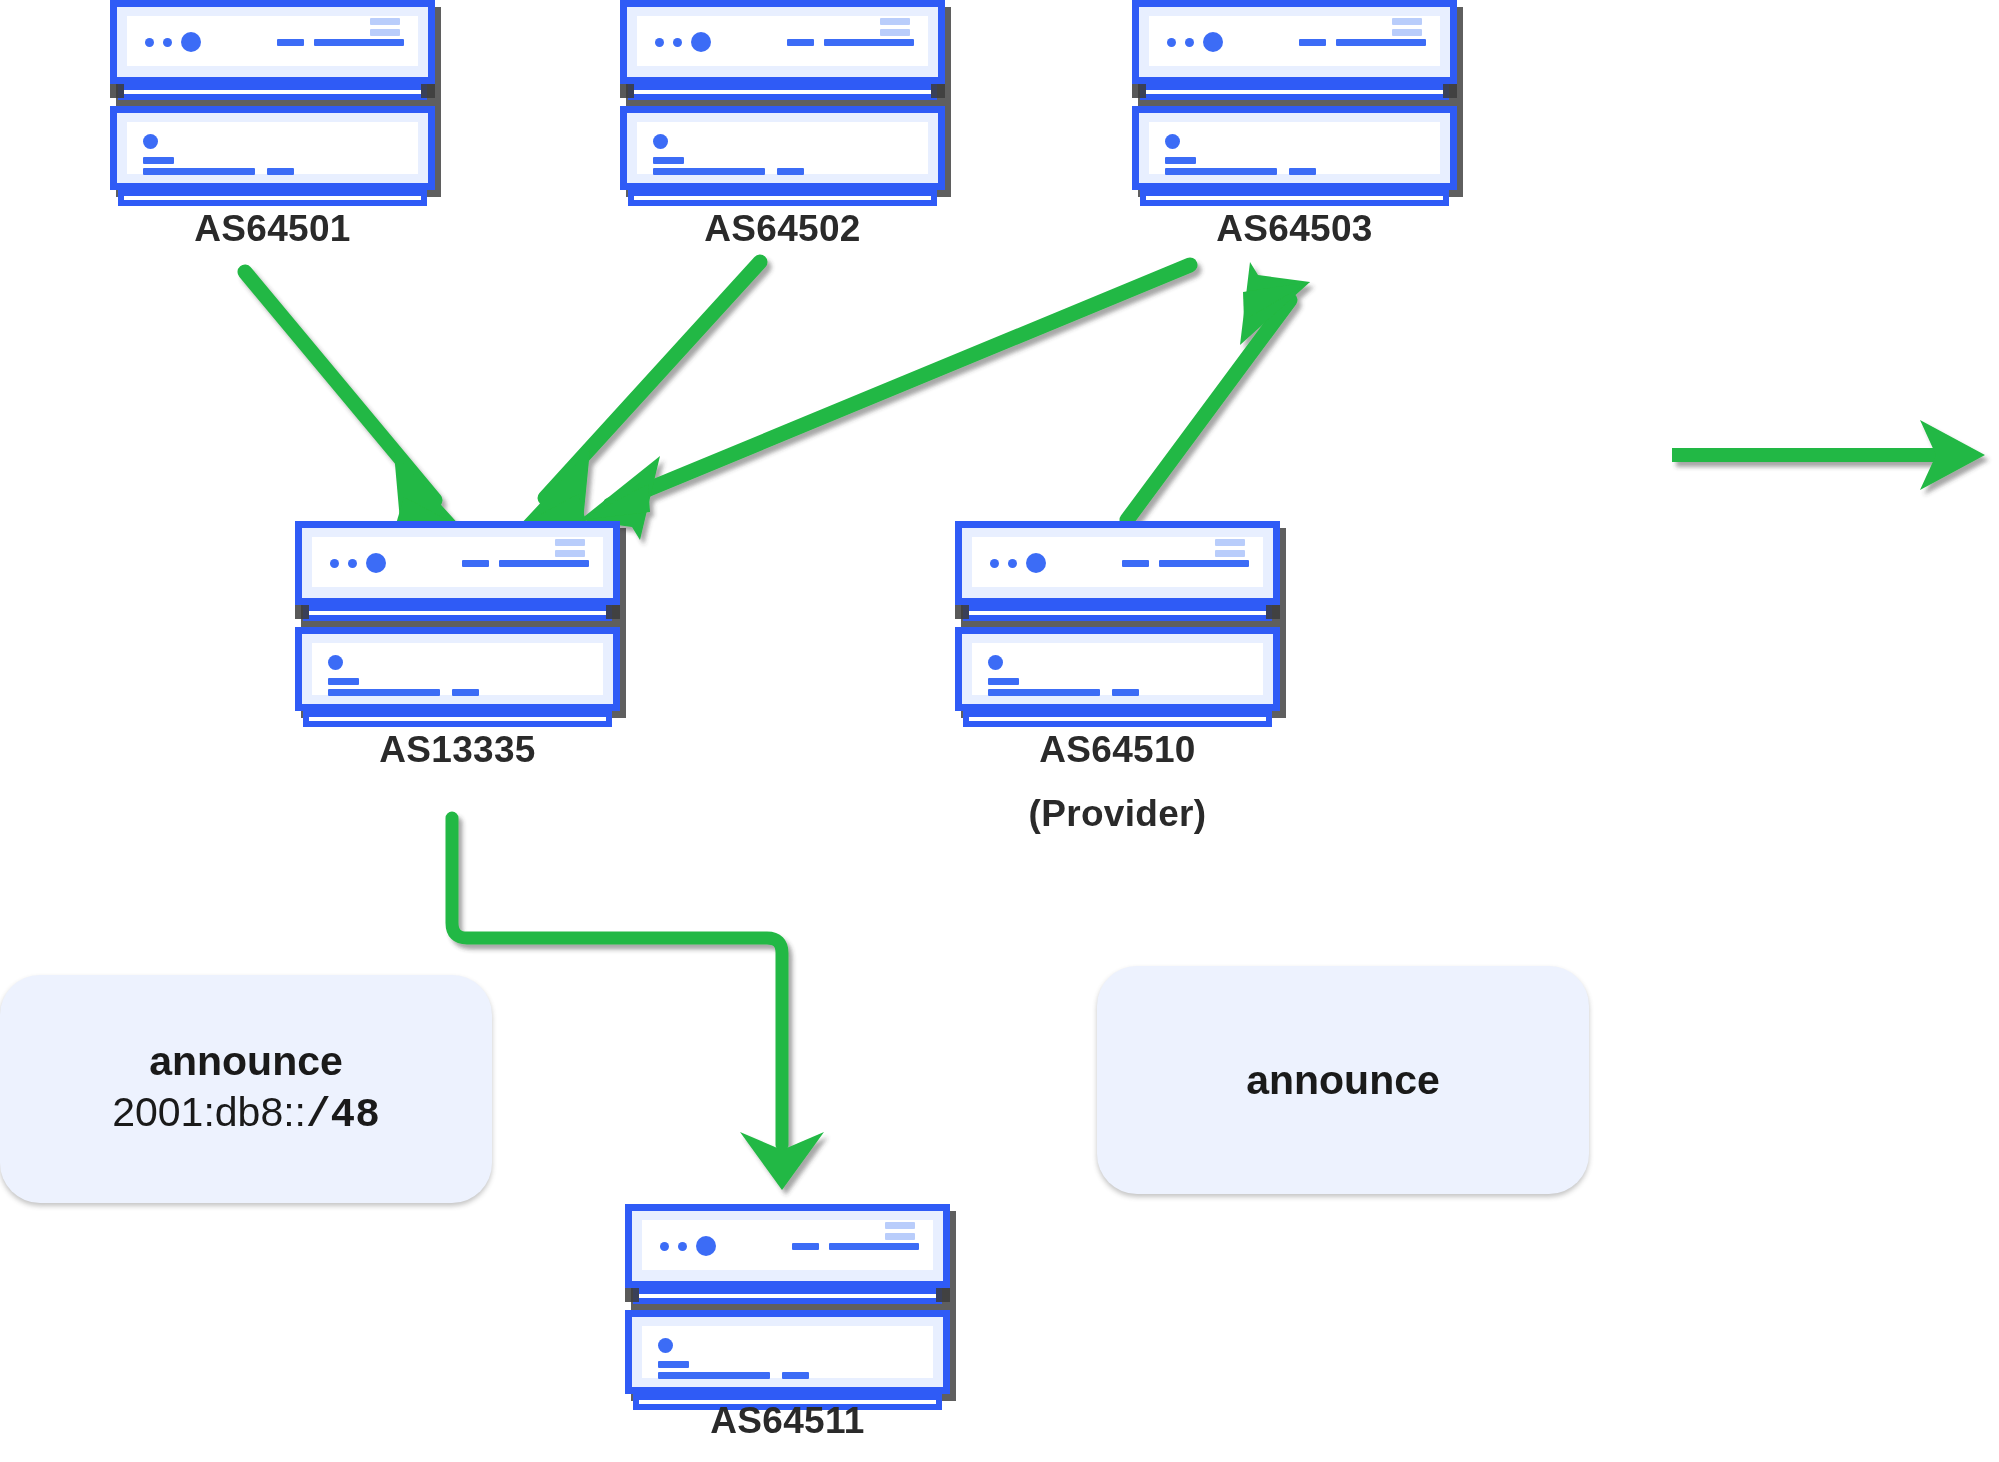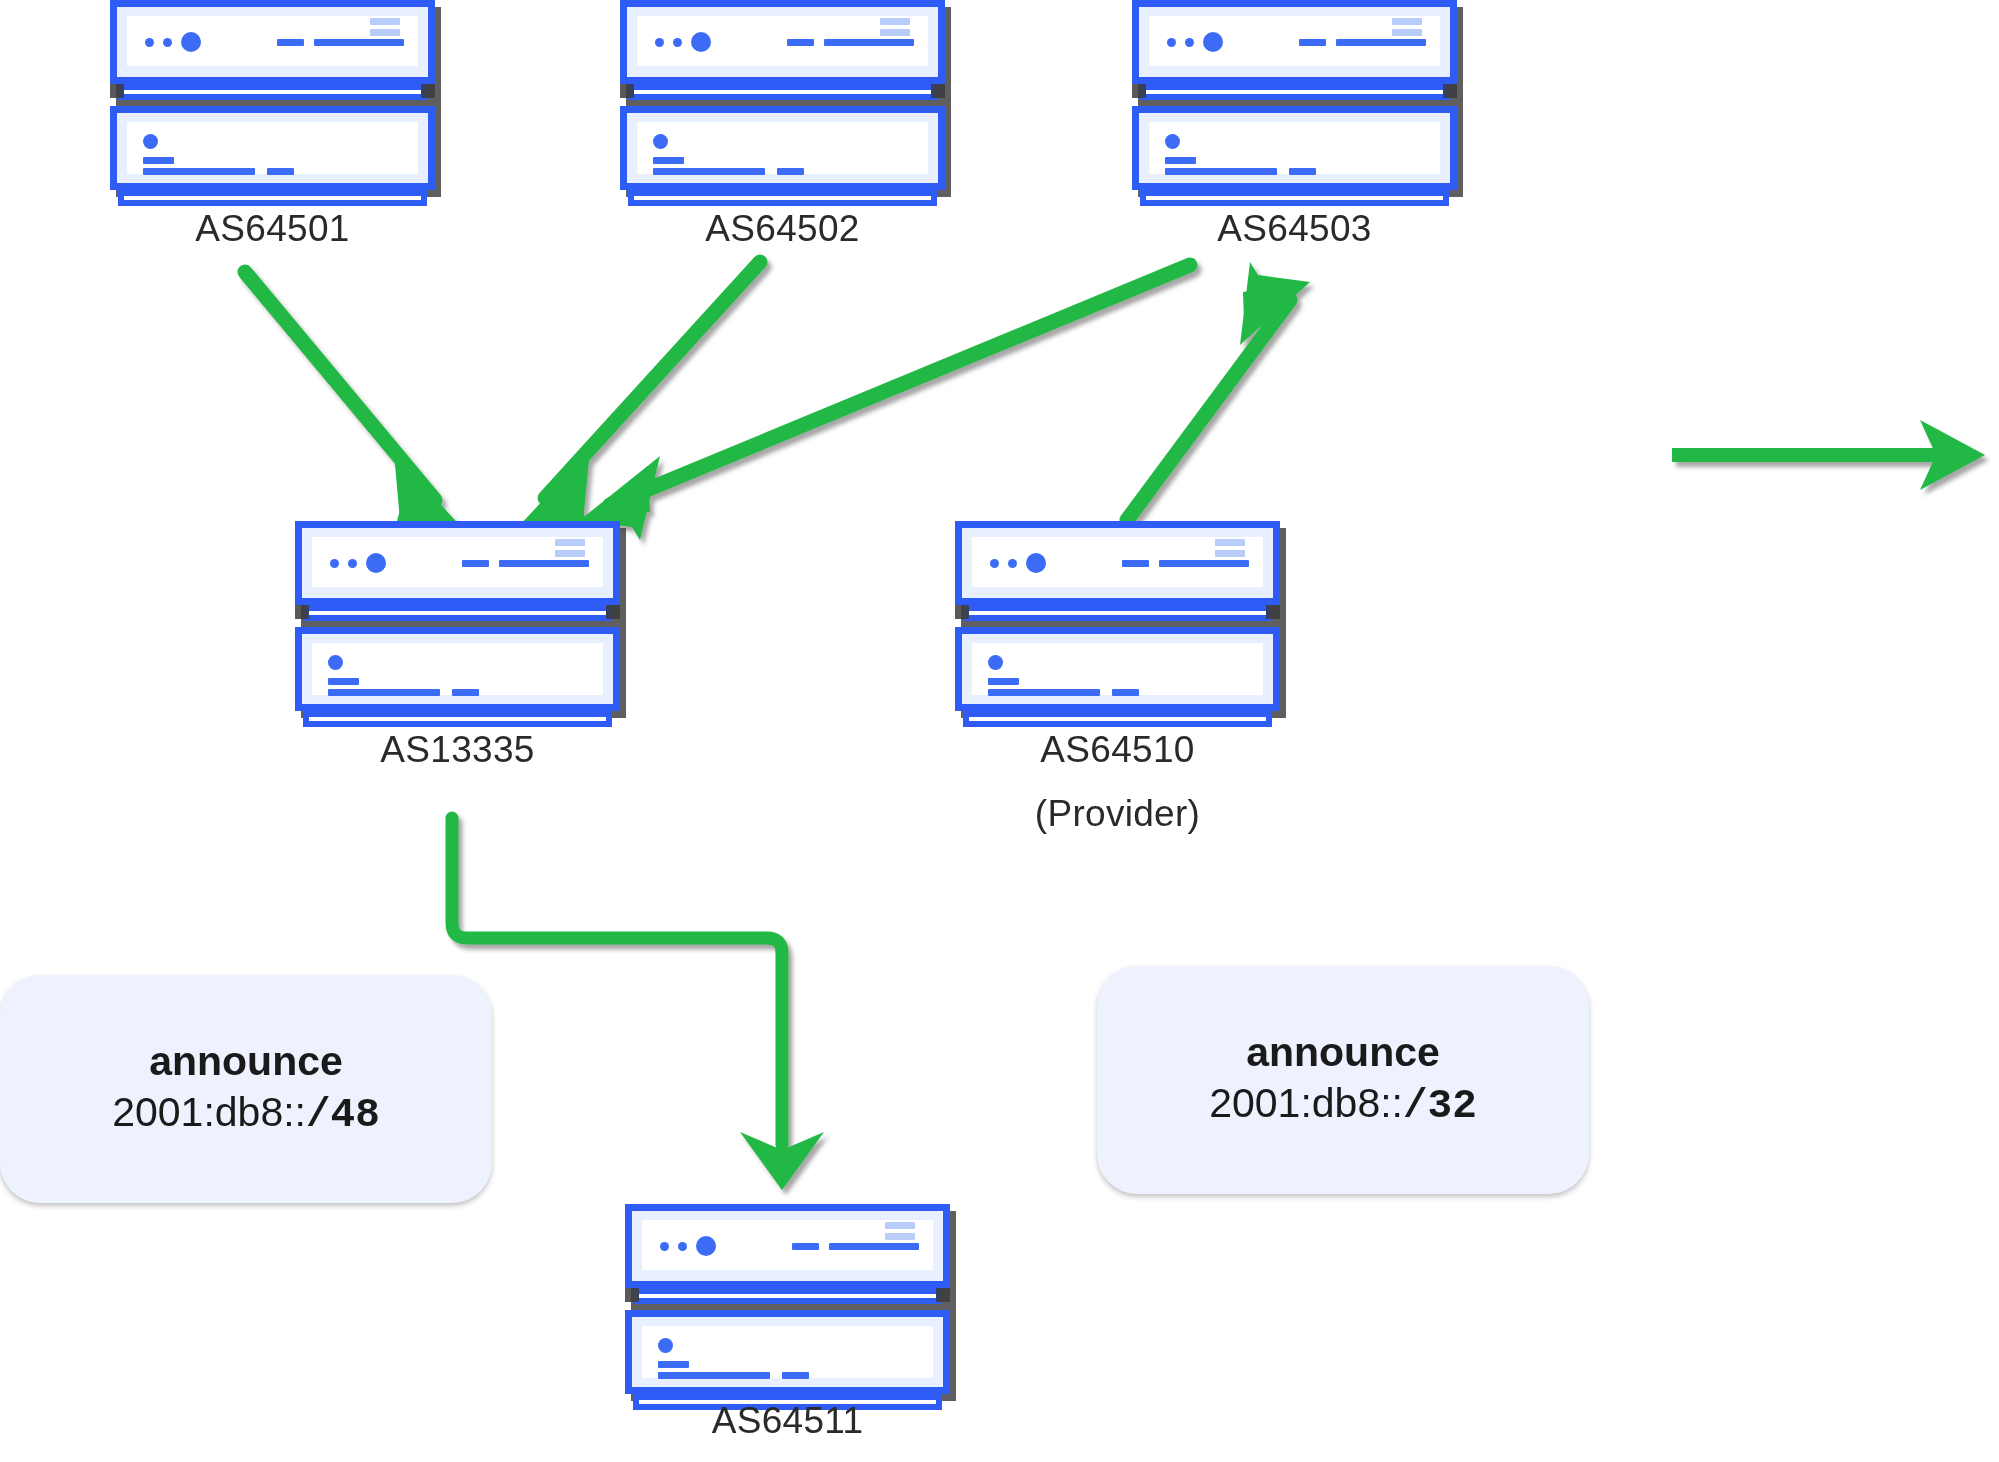--- a/index.html
+++ b/index.html
@@ -76,21 +76,21 @@
   }
 
   .dot { position: absolute; border-radius: 50%; background: #3c6cf6; }
   .ln  { position: absolute; background: #3c6cf6; border-radius: 1px; }
   .ln-lt { position: absolute; background: #b9cdfb; border-radius: 1px; }
 
   
   .node-label {
     position: absolute;
     font-size: 37px;
-    font-weight: 400;
+    font-weight: 700;
     color: #2a2a2a;
     white-space: nowrap;
     text-align: center;
     letter-spacing: .3px;
   }
   .node-label.sub { font-size: 37px; }
 
   
   .callout {
     position: absolute;
@@ -354,16 +354,15 @@
     <div class="node-label" style="left:-60px;top:196px;width:445px;">AS64511</div>
   </div>
 
   <div class="callout" style="left:0px;top:975px;width:492px;height:228px;">
     <div class="ttl">announce</div>
     <div class="pfx"><span>2001:db8::</span><b>/48</b></div>
   </div>
 
   <div class="callout" style="left:1097px;top:966px;width:492px;height:228px;">
     <div class="ttl">announce</div>
-    <div class="pfx"><span>2001:db8::</span><b>/32</b></div>
   </div>
 
 </div>
 
 </body></html>

